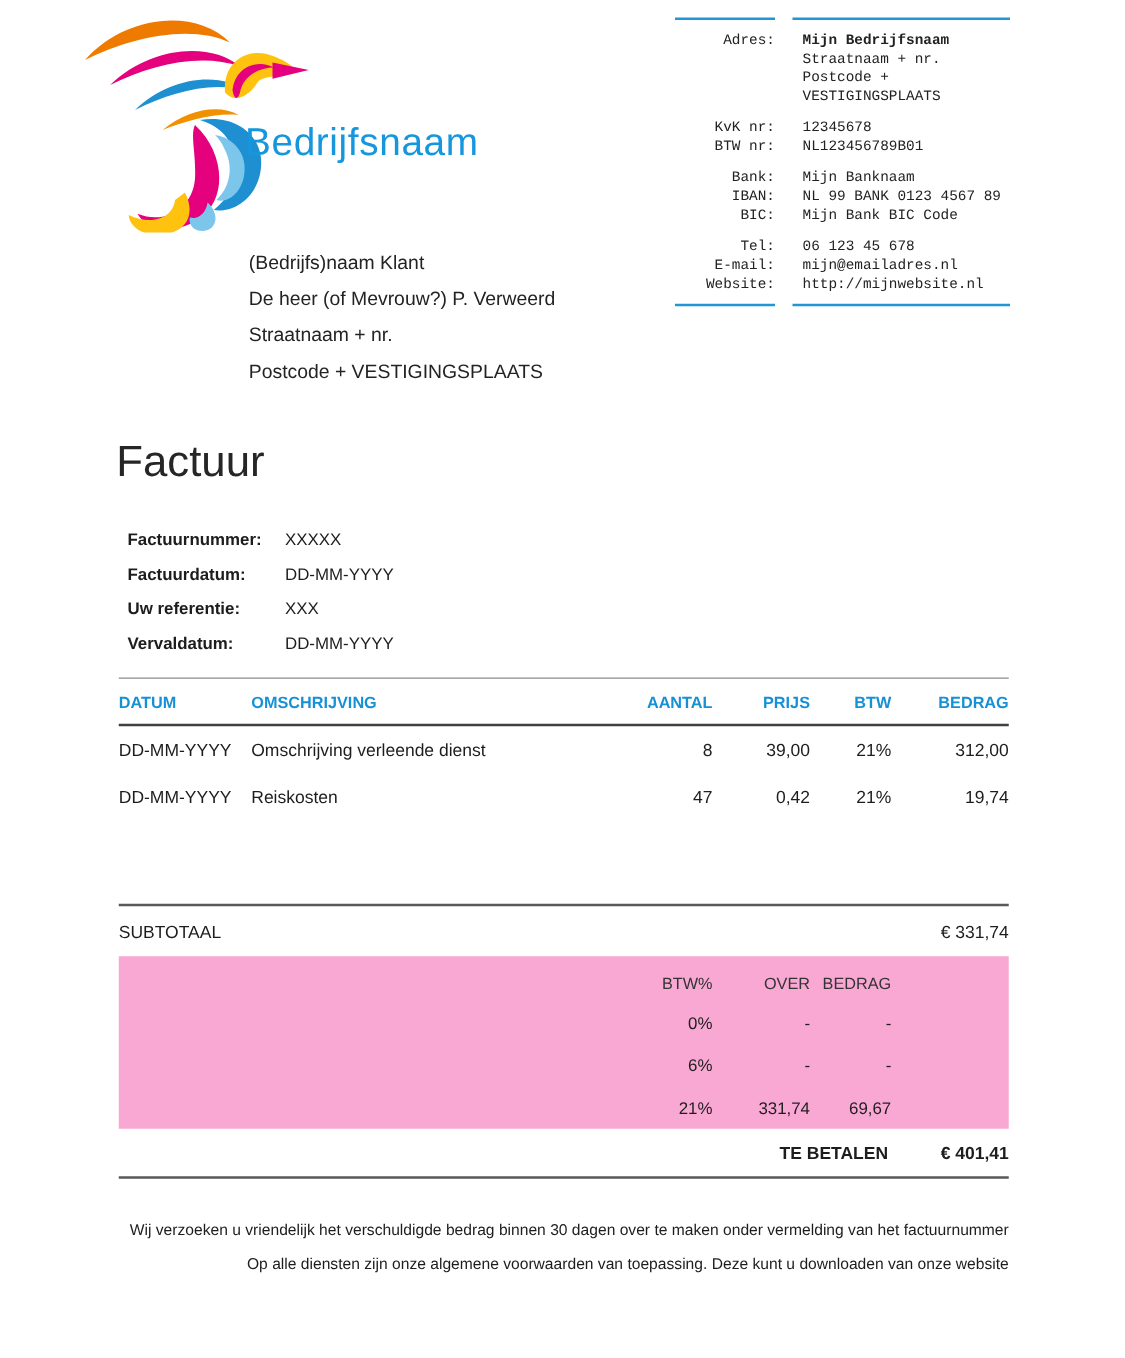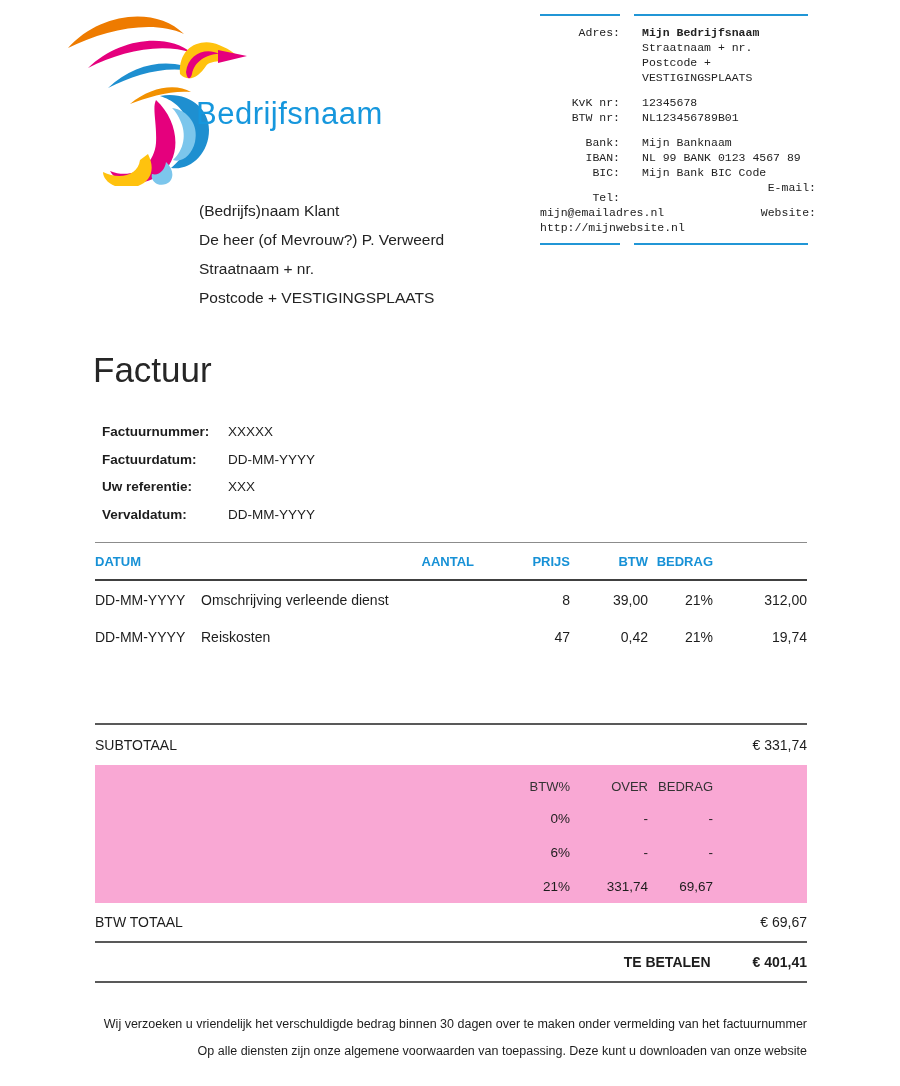--- a/index.html
+++ b/index.html
@@ -110,20 +110,21 @@
       <div class="c-label gap">Bank:</div>
       <div class="c-value gap">Mijn Banknaam</div>
 
       <div class="c-label">IBAN:</div>
       <div class="c-value">NL 99 BANK 0123 4567 89</div>
 
       <div class="c-label">BIC:</div>
       <div class="c-value">Mijn Bank BIC Code</div>
 
       <div class="c-label gap">Tel:</div>
+      <div class="c-value gap">06 123 45 678</div>
 
       <div class="c-label">E-mail:</div>
       <div class="c-value">mijn@emailadres.nl</div>
 
       <div class="c-label">Website:</div>
       <div class="c-value">http://mijnwebsite.nl</div>
     </div>
 </div>
 
 <div class="customer">
@@ -151,20 +152,21 @@
     <div class="m-value">XXX</div>
 
     <div class="m-label">Vervaldatum:</div>
     <div class="m-value">DD-MM-YYYY</div>
   </div>
 
 <div class="lower">
 
   <div class="tgrid thead">
     <div>DATUM</div>
+    <div>OMSCHRIJVING</div>
     <div class="num">AANTAL</div>
     <div class="num">PRIJS</div>
     <div class="num">BTW</div>
     <div class="num">BEDRAG</div>
   </div>
 
   <div>
 
       <div class="tgrid trow">
         <div>DD-MM-YYYY</div>
@@ -221,24 +223,20 @@
         <div class="pgrid prow">
           <div></div>
           <div class="num">21%</div>
           <div class="num">331,74</div>
           <div class="num">69,67</div>
           <div></div>
         </div>
       </div>
   </div>
 
-  <div class="totline">
-    <span>BTW TOTAAL</span>
-    <span>€ 69,67</span>
-  </div>
 
   <div class="totline due">
     <span class="due-label">TE BETALEN</span>
     <span>€ 401,41</span>
   </div>
 
   <div class="notes">
     <div>
 
         <div class="notes-line">Wij verzoeken u vriendelijk het verschuldigde bedrag binnen 30 dagen over te maken onder vermelding van het factuurnummer</div>

